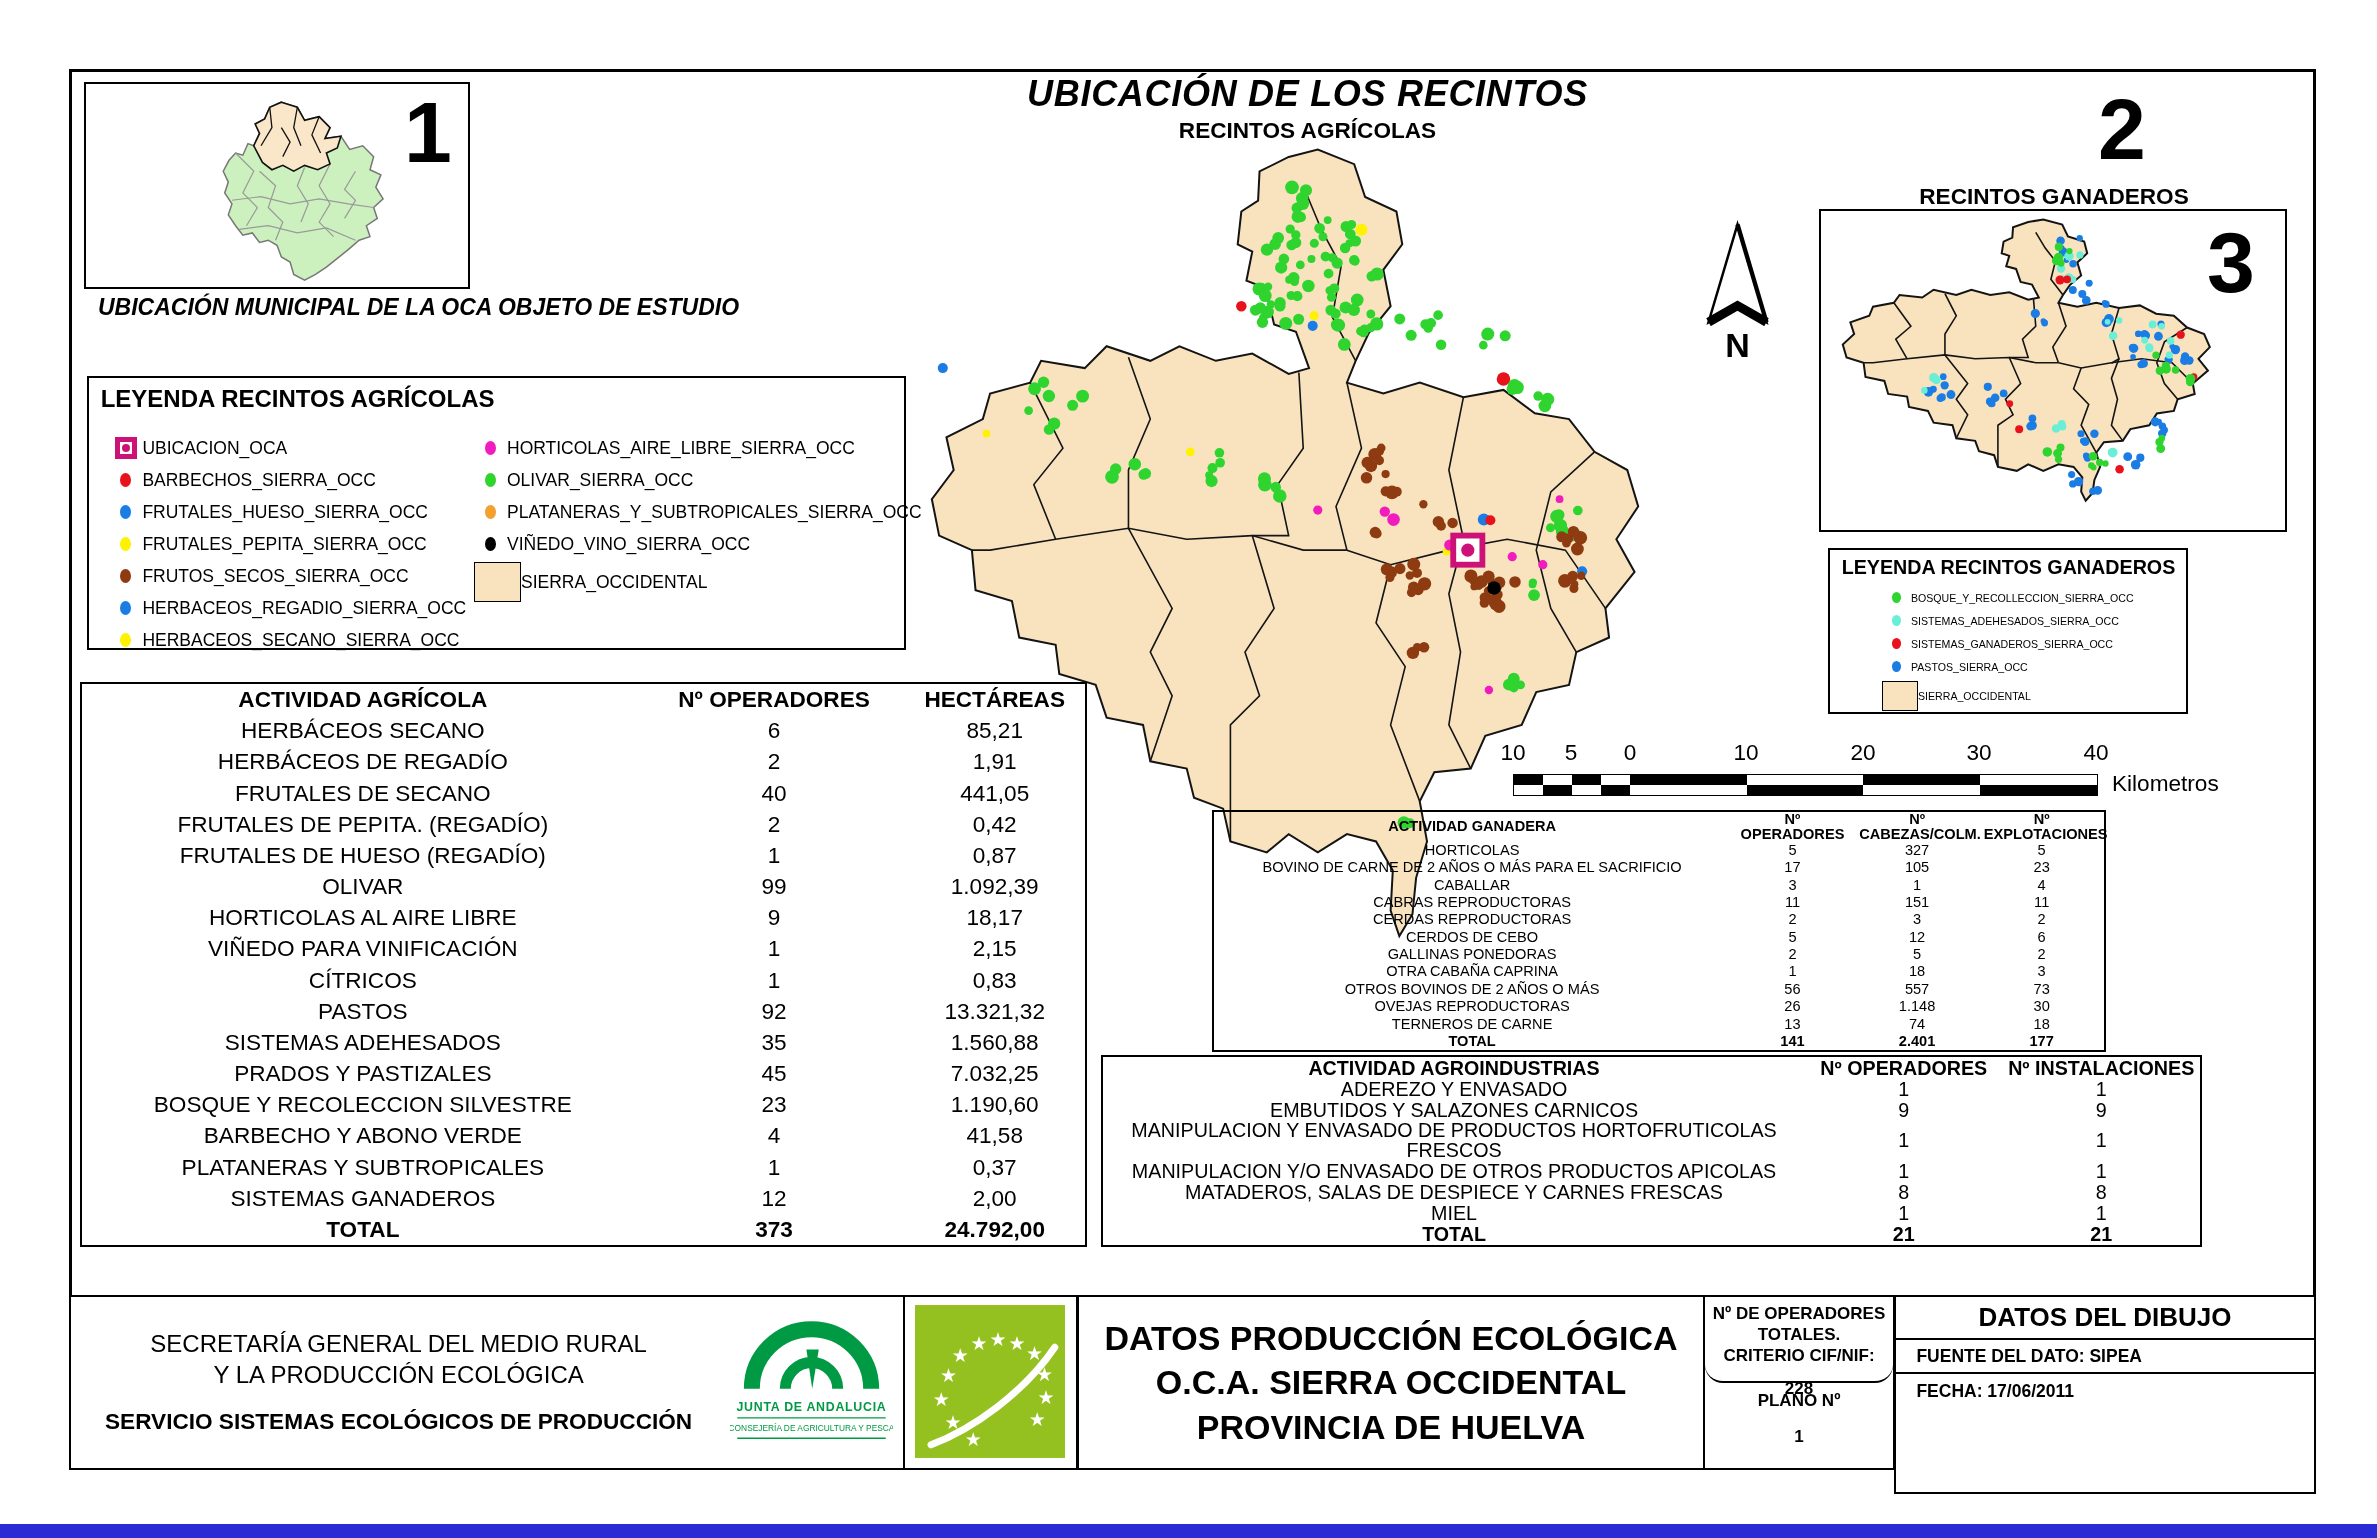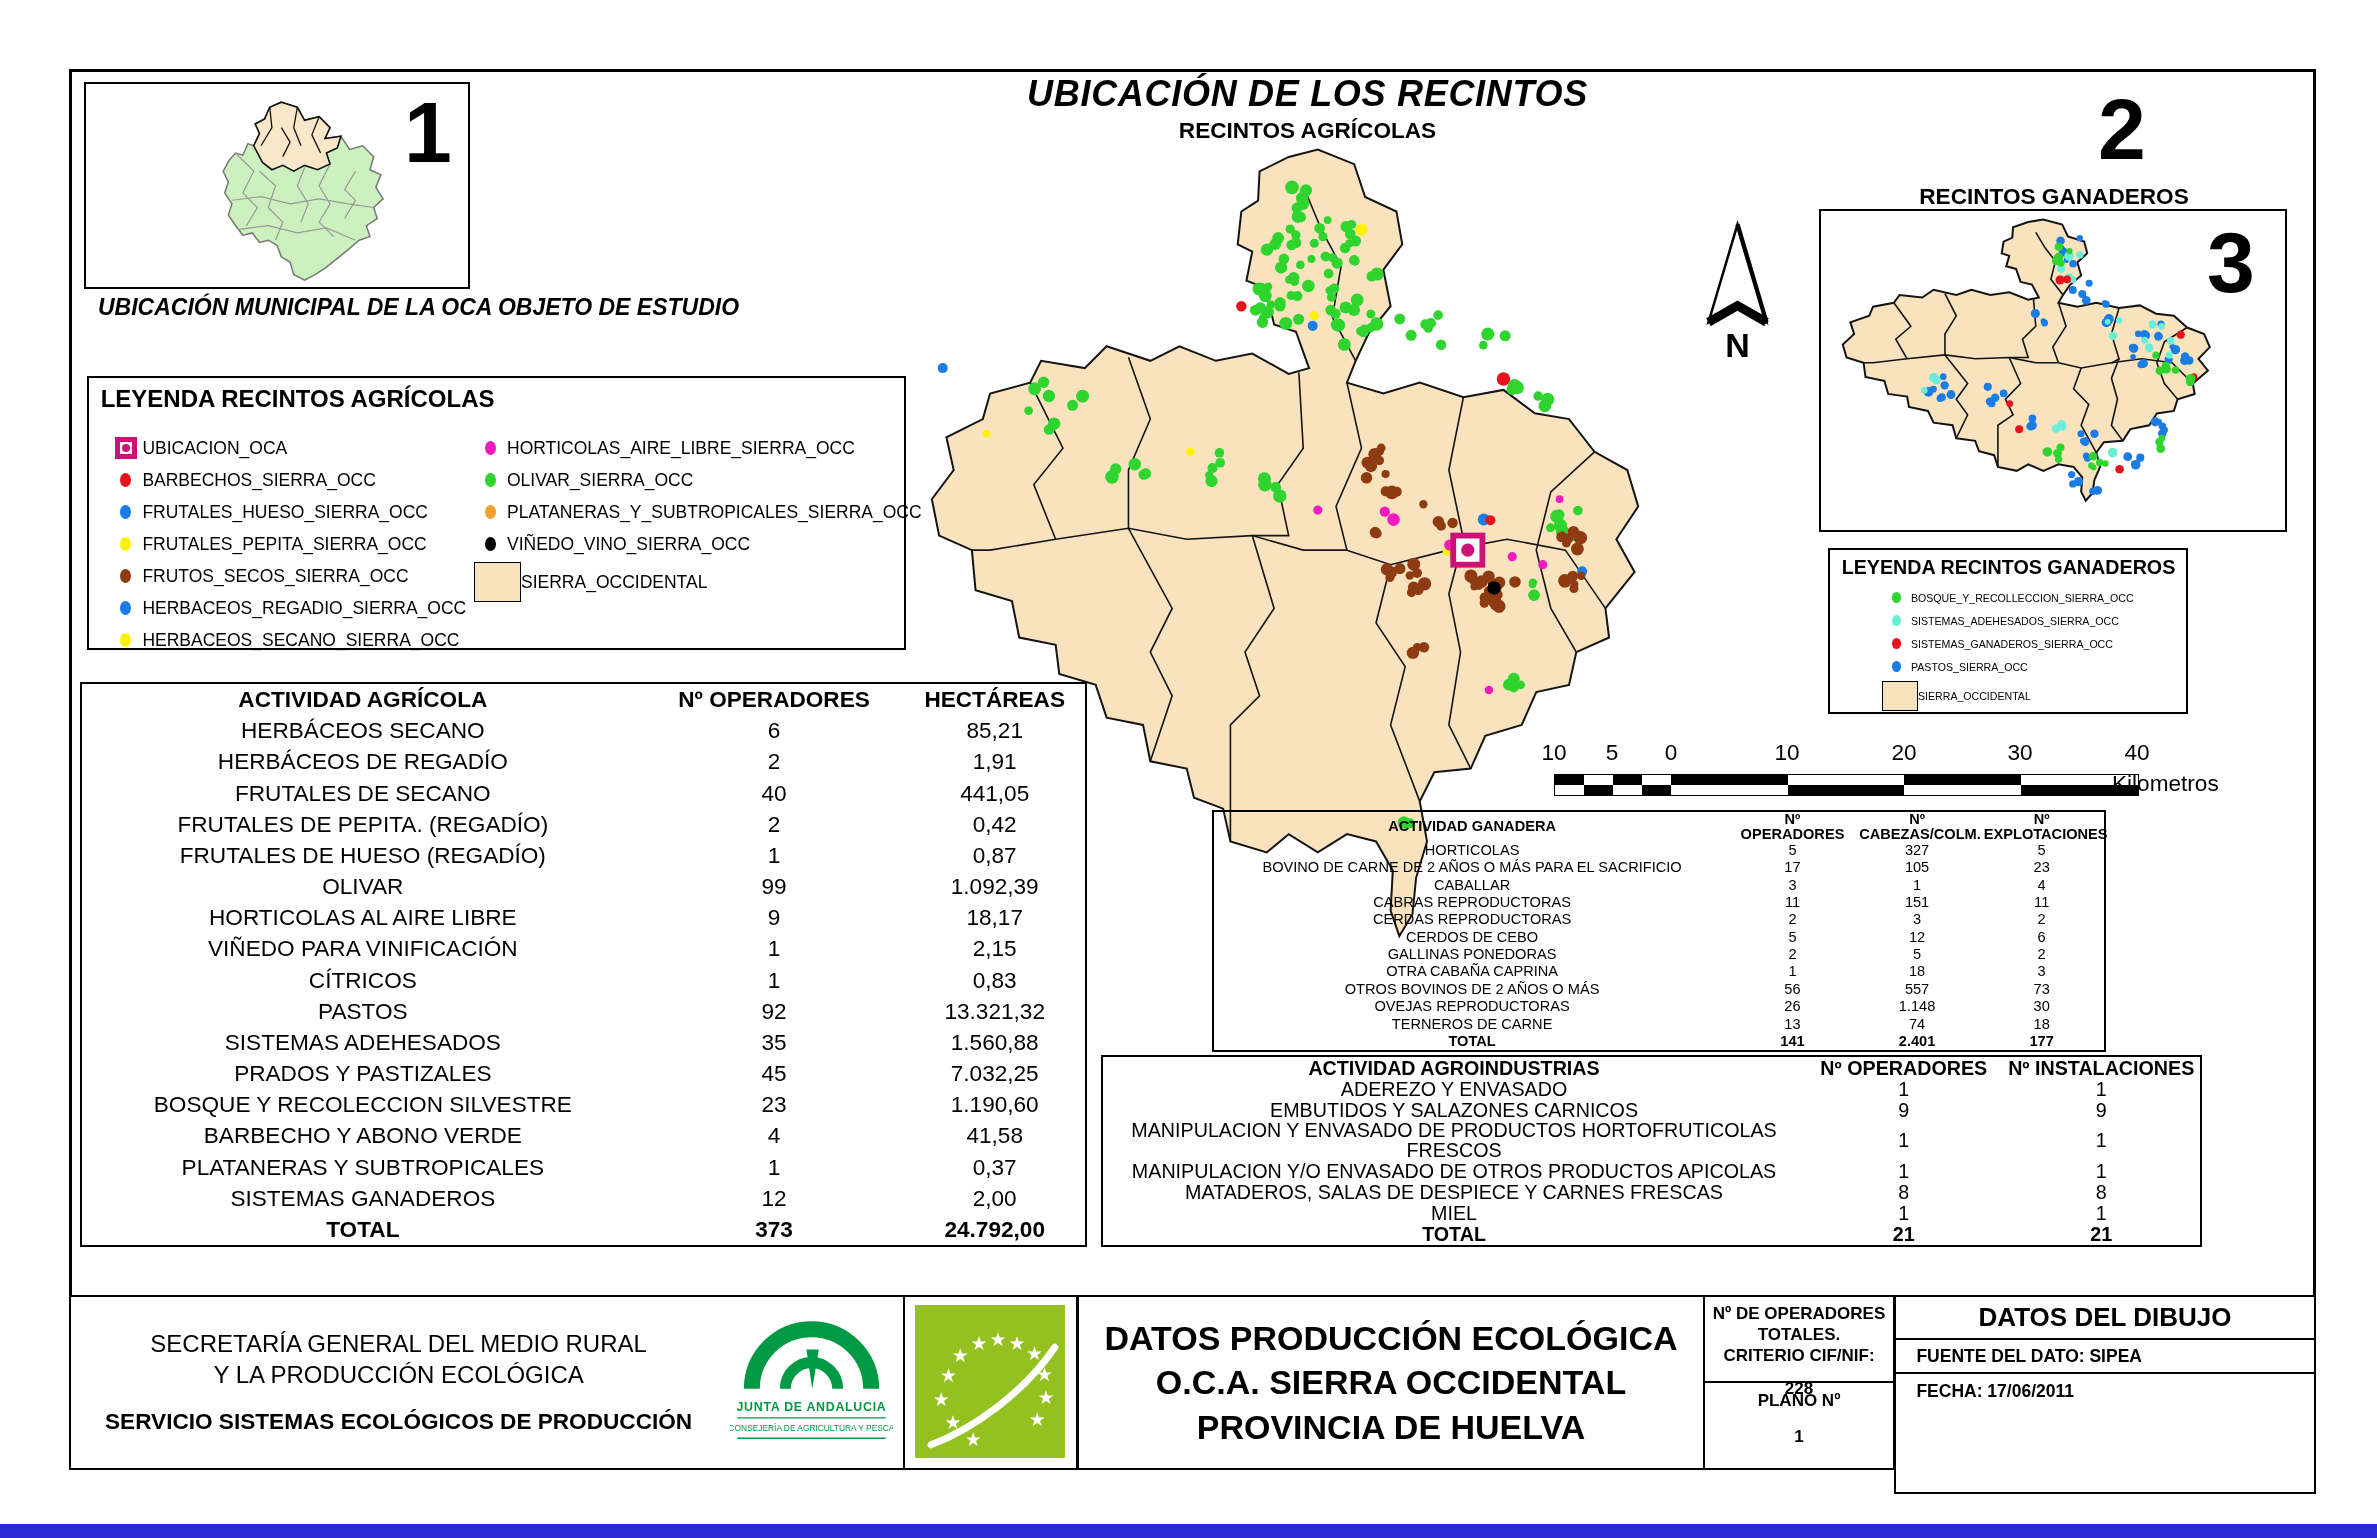--- a/index.html
+++ b/index.html
@@ -615,21 +615,21 @@
         </div>
         <div class="leg-item" style="height:35px">
           <span class="symwrap">
             <span class="sym swatch" style="background:#F8E3BE;width:34px;height:28px;"></span>
           </span>
           <span>SIERRA_OCCIDENTAL</span>
         </div>
       </div>
   </div>
 
-  <div class="abs" id="scalebar" style="left:1554px;top:740px;width:590px;height:61px;">
+  <div class="abs" id="scalebar" style="left:1513px;top:740px;width:590px;height:61px;">
     <div id="sb-labels">
         <span class="sb-label" style="left:0px">10</span>
         <span class="sb-label" style="left:58px">5</span>
         <span class="sb-label" style="left:117px">0</span>
         <span class="sb-label" style="left:233px">10</span>
         <span class="sb-label" style="left:350px">20</span>
         <span class="sb-label" style="left:466px">30</span>
         <span class="sb-label" style="left:583px">40</span>
       </div>
     <div id="sb-bar">
@@ -912,21 +912,21 @@
     </svg>
   </div>
 
   <div class="abs fbox" id="footer-center" style="left:1077px;top:1295px;width:628px;height:175px;">
     <div>DATOS PRODUCCIÓN ECOLÓGICA</div>
     <div>O.C.A. SIERRA OCCIDENTAL</div>
     <div>PROVINCIA DE HUELVA</div>
   </div>
 
   <div class="abs fbox" style="left:1703px;top:1295px;width:192px;height:175px;">
-    <div class="ops-sec hline" style="height:86px;padding-top:5.8px;">
+    <div class="ops-sec hline" style="height:86px;padding-top:5.8px;border-radius:18px;">
       <div>Nº DE OPERADORES TOTALES.</div>
       <div>CRITERIO CIF/NIF:</div>
       <div style="margin-top:11.7px;">228</div>
     </div>
     <div class="ops-sec" style="padding-top:7.3px;">
       <div>PLANO Nº</div>
       <div style="margin-top:14.6px;">1</div>
     </div>
   </div>
 

